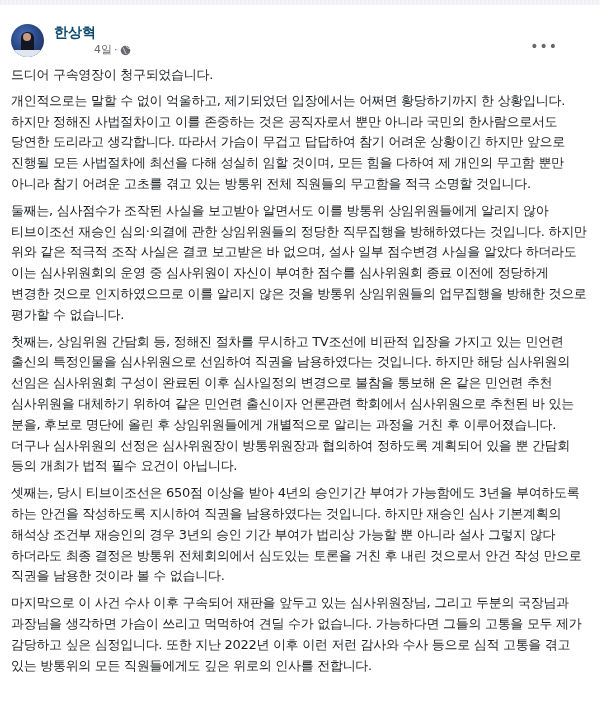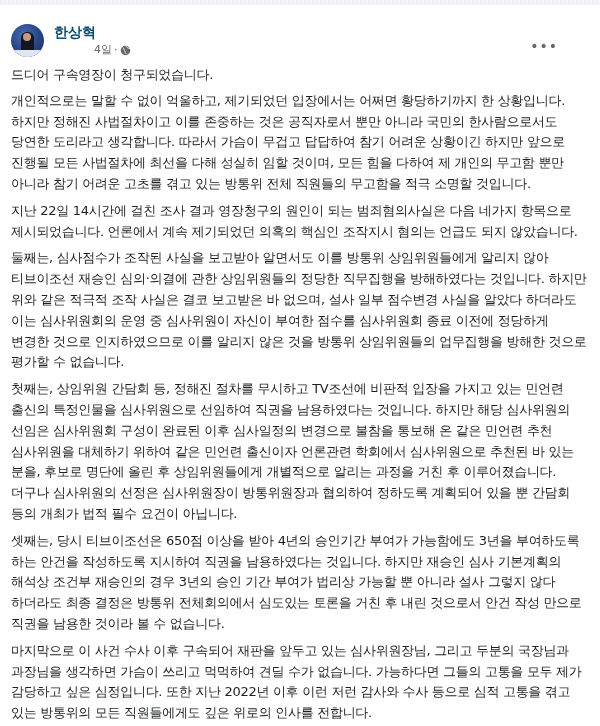--- a/index.html
+++ b/index.html
@@ -120,19 +120,18 @@
           </svg>
         </span>
       </div>
     </div>
   </div>
   <div class="more">•••</div>
 
   <div class="content">
     <p class="para first">드디어 구속영장이 청구되었습니다.</p>
     <p class="para">개인적으로는 말할 수 없이 억울하고, 제기되었던 입장에서는 어쩌면 황당하기까지 한 상황입니다. 하지만 정해진 사법절차이고 이를 존중하는 것은 공직자로서 뿐만 아니라 국민의 한사람으로서도 당연한 도리라고 생각합니다. 따라서 가슴이 무겁고 답답하여 참기 어려운 상황이긴 하지만 앞으로 진행될 모든 사법절차에 최선을 다해 성실히 임할 것이며, 모든 힘을 다하여 제 개인의 무고함 뿐만 아니라 참기 어려운 고초를 겪고 있는 방통위 전체 직원들의 무고함을 적극 소명할 것입니다.</p>
-    <p class="para">지난 22일 14시간에 걸친 조사 결과 영장청구의 원인이 되는 범죄혐의사실은 다음 네가지 항목으로 제시되었습니다. 언론에서 계속 제기되었던 의혹의 핵심인 조작지시 혐의는 언급도 되지 않았습니다.</p>
     <p class="para">둘째는, 심사점수가 조작된 사실을 보고받아 알면서도 이를 방통위 상임위원들에게 알리지 않아 티브이조선 재승인 심의·의결에 관한 상임위원들의 정당한 직무집행을 방해하였다는 것입니다. 하지만 위와 같은 적극적 조작 사실은 결코 보고받은 바 없으며, 설사 일부 점수변경 사실을 알았다 하더라도 이는 심사위원회의 운영 중 심사위원이 자신이 부여한 점수를 심사위원회 종료 이전에 정당하게 변경한 것으로 인지하였으므로 이를 알리지 않은 것을 방통위 상임위원들의 업무집행을 방해한 것으로 평가할 수 없습니다.</p>
     <p class="para">첫째는, 상임위원 간담회 등, 정해진 절차를 무시하고 TV조선에 비판적 입장을 가지고 있는 민언련 출신의 특정인물을 심사위원으로 선임하여 직권을 남용하였다는 것입니다. 하지만 해당 심사위원의 선임은 심사위원회 구성이 완료된 이후 심사일정의 변경으로 불참을 통보해 온 같은 민언련 추천 심사위원을 대체하기 위하여 같은 민언련 출신이자 언론관련 학회에서 심사위원으로 추천된 바 있는 분을, 후보로 명단에 올린 후 상임위원들에게 개별적으로 알리는 과정을 거친 후 이루어졌습니다. 더구나 심사위원의 선정은 심사위원장이 방통위원장과 협의하여 정하도록 계획되어 있을 뿐 간담회 등의 개최가 법적 필수 요건이 아닙니다.</p>
     <p class="para">셋째는, 당시 티브이조선은 650점 이상을 받아 4년의 승인기간 부여가 가능함에도 3년을 부여하도록 하는 안건을 작성하도록 지시하여 직권을 남용하였다는 것입니다. 하지만 재승인 심사 기본계획의 해석상 조건부 재승인의 경우 3년의 승인 기간 부여가 법리상 가능할 뿐 아니라 설사 그렇지 않다 하더라도 최종 결정은 방통위 전체회의에서 심도있는 토론을 거친 후 내린 것으로서 안건 작성 만으로 직권을 남용한 것이라 볼 수 없습니다.</p>
     <p class="para">마지막으로 이 사건 수사 이후 구속되어 재판을 앞두고 있는 심사위원장님, 그리고 두분의 국장님과 과장님을 생각하면 가슴이 쓰리고 먹먹하여 견딜 수가 없습니다. 가능하다면 그들의 고통을 모두 제가 감당하고 싶은 심정입니다. 또한 지난 2022년 이후 이런 저런 감사와 수사 등으로 심적 고통을 겪고 있는 방통위의 모든 직원들에게도 깊은 위로의 인사를 전합니다.</p>
   </div>
 </div>
 
 </body></html>

